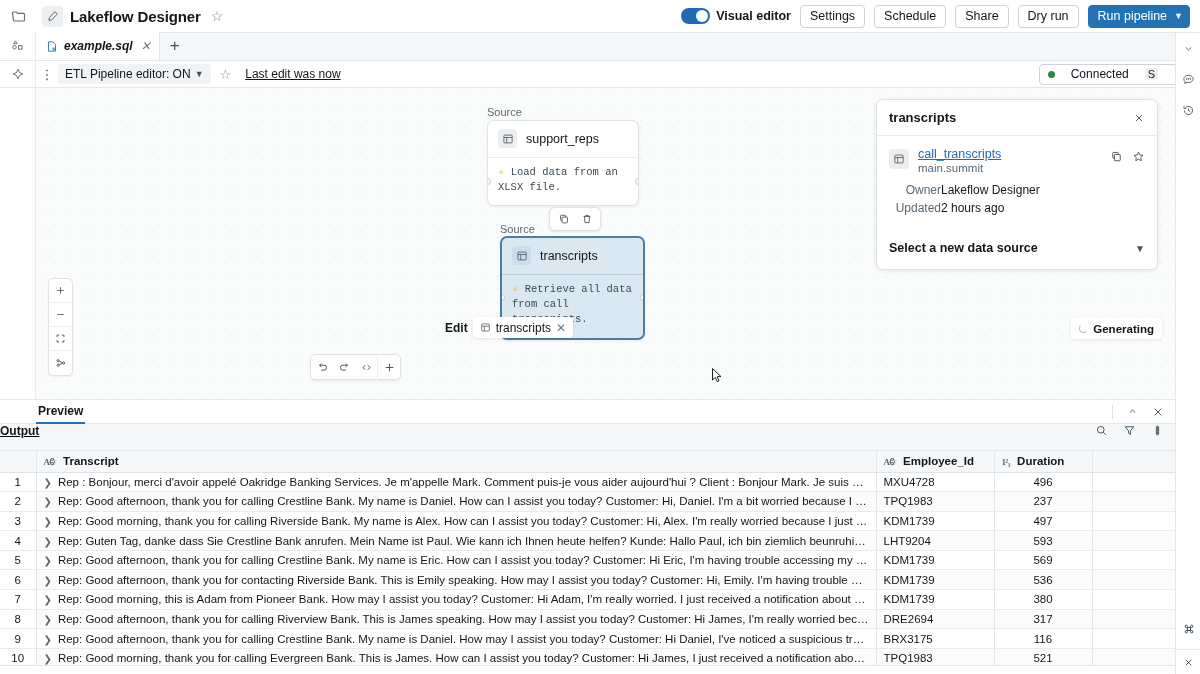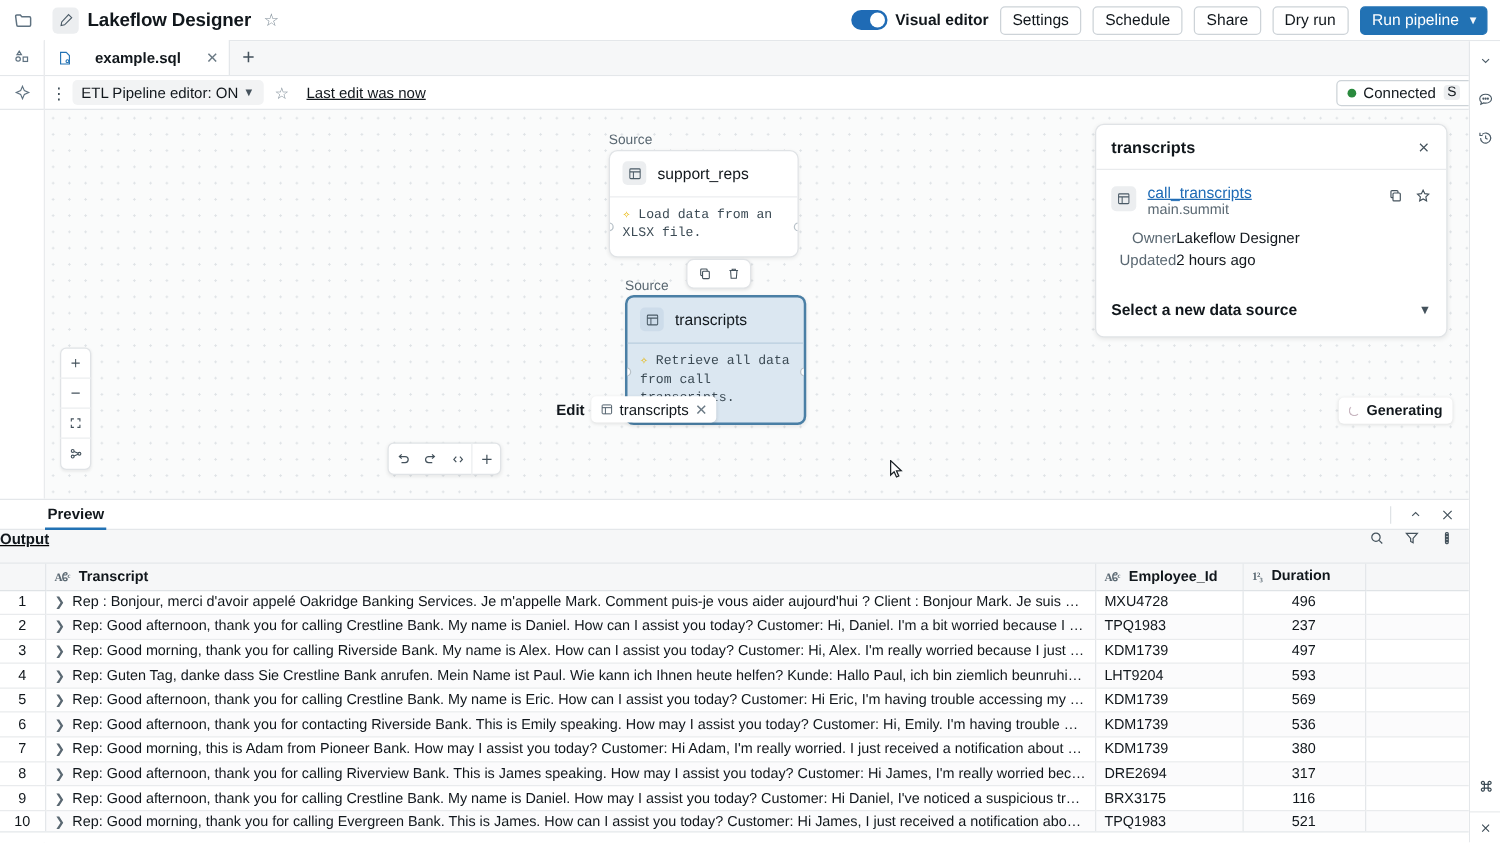--- a/index.html
+++ b/index.html
@@ -55,23 +55,24 @@
   .btn-primary .cv { font-size:9px; opacity:.95; }
 
   
   .tabrow {
     position:absolute; top:33px; left:0; width:1200px; height:28px;
     background:#f6f7f8; border-bottom:1px solid #e4e7ea; display:flex; align-items:flex-end;
   }
   .tabrow-rail { width:36px; height:28px; display:flex; align-items:center; justify-content:center;
     background:#fff; border-right:1px solid #e9ebed; color:#5f7281;}
   .tab {
-    height:28px; display:flex; align-items:center; gap:18px; padding:0 8px 0 10px;
+    height:28px; display:flex; align-items:center; gap:6px; padding:0 8px 0 10px;
     background:#fff; font-size:12px; color:#11171c; font-weight:700;
     border-right:1px solid #e4e7ea;
+    font-style:italic;
   }
   .tab .fi { color:#2272b4; }
   .tab .x { color:#6b7a85; font-size:12px; font-weight:400; margin-left:2px;}
   .tab-add { width:30px; height:28px; display:flex; align-items:center; justify-content:center;
     font-size:17px; color:#44525c; font-weight:300; }
 
   
   .subbar {
     position:absolute; top:61px; left:0; width:1200px; height:27px;
     background:#fff; border-bottom:1px solid #e4e7ea; display:flex; align-items:center;
@@ -83,21 +84,21 @@
   .pill {
     height:20px; padding:0 7px; border-radius:4px; background:#f2f3f4;
     display:flex; align-items:center; gap:4px; font-size:12px; color:#11171c;
   }
   .pill .cv { font-size:9px; color:#46535d;}
   .substar { margin-left:9px; color:#7c8a95; font-size:13px;}
   .lastedit { margin-left:14px; font-size:12px; color:#11171c; text-decoration:underline; }
   .subbar-right { margin-left:auto; display:flex; align-items:center; padding-right:8px; gap:0; }
   .conn {
     height:21px; padding:0 6px 0 8px; border:1px solid #cdd3d8; border-radius:4px;
-    display:flex; align-items:center; gap:6px; font-size:12px; color:#11171c; background:#fff;
+    display:flex; align-items:center; gap:16px; font-size:12px; color:#11171c; background:#fff;
   }
   .dot { width:7px; height:7px; border-radius:50%; background:#2a8a3e; }
   .conn .sb { background:#eceef0; border-radius:3px; padding:0 3px; font-size:11px; }
   .conn .cv { font-size:9px; color:#46535d; margin-left:2px;}
 
   
   .rightrail {
     position:absolute; top:33px; right:0; width:25px; height:641px;
     background:#fff; border-left:1px solid #e4e7ea;
     display:flex; flex-direction:column; align-items:center; padding-top:6px; gap:13px;

